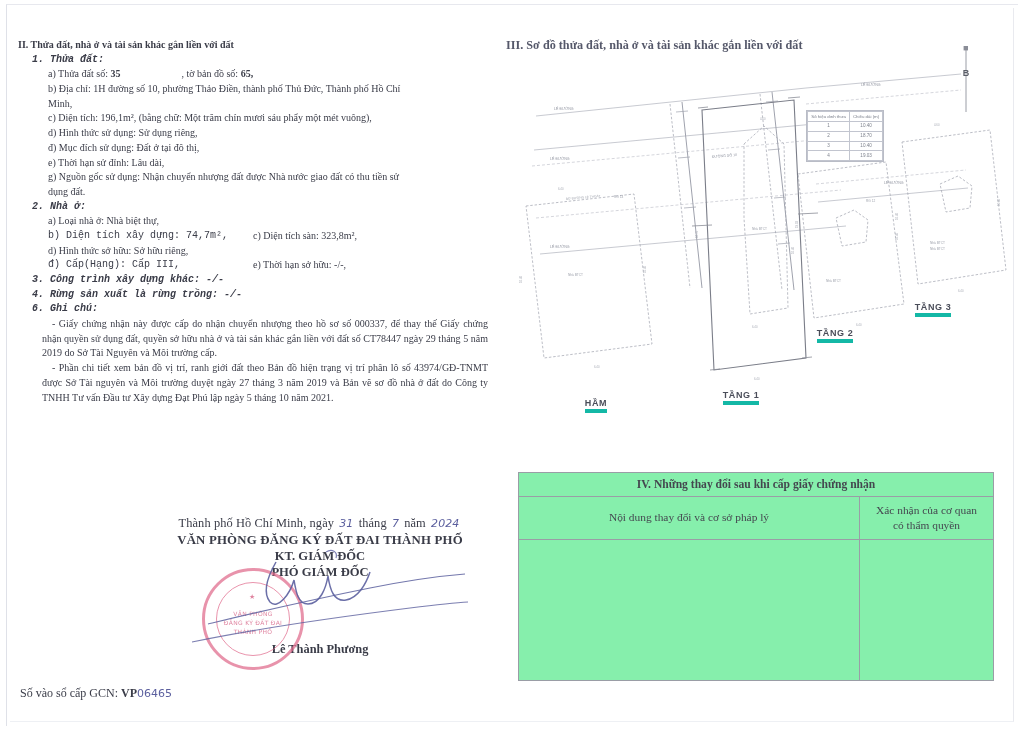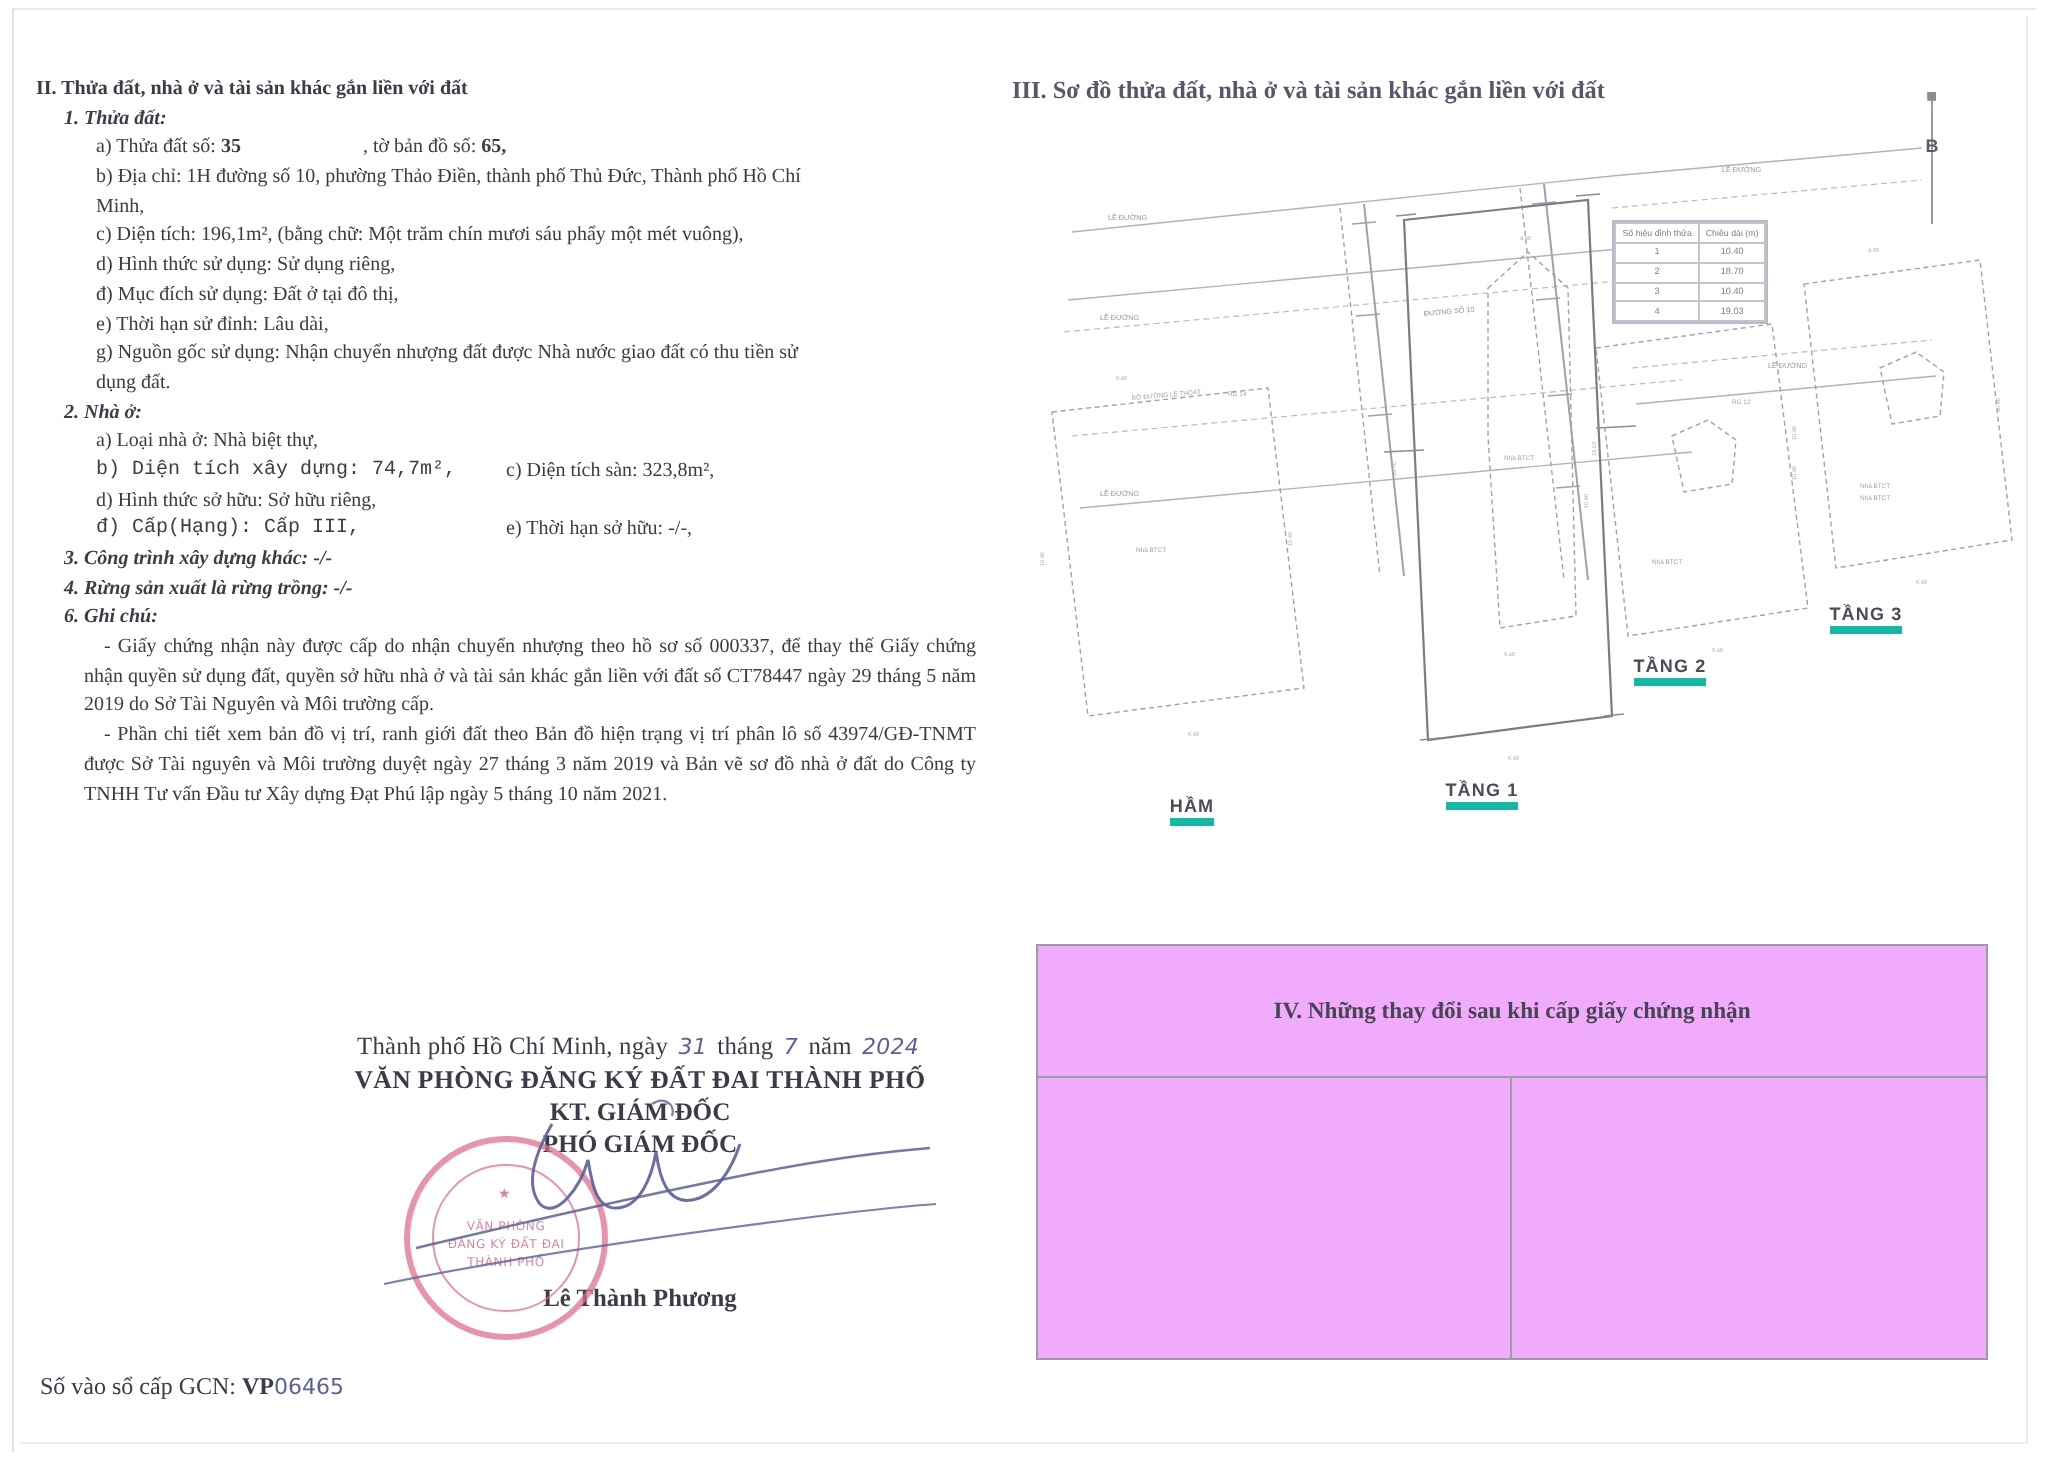--- a/index.html
+++ b/index.html
@@ -27,21 +27,21 @@
     border-bottom:1px solid #eef0f4;
     box-sizing:border-box;pointer-events:none;
   }
 
   
   .left-col{
     position:absolute;left:18px;top:38px;width:470px;
     font-size:10px;line-height:1.47;
   }
   .sec-h{font-weight:bold;}
-  .lvl1{margin-left:14px;font-style:italic;font-weight:bold;}
+  .lvl1{margin-left:14px;font-style:italic;font-weight:bold;font-family:Liberation Mono, monospace;}
   .lvl2{margin-left:30px;}
   .lvl2-cont{margin-left:30px;}
   .row2{display:flex;margin-left:30px;}
   .row2 .c1{width:205px;font-family:Liberation Mono, monospace;}
   .b{font-weight:bold;}
   .note-body{margin-left:24px;text-align:justify;}
   .note-body p{margin:0;text-indent:10px;}
   .blank-gap{display:inline-block;width:56px;}
 
   
@@ -106,21 +106,21 @@
     text-align:center;
   }
   .floor-label .ul{border-bottom:4px solid #14b8a6;padding-bottom:1px;}
 
   .compass{position:absolute;left:957px;top:42px;width:18px;height:72px;}
 
   
   .tbl4{
     position:absolute;left:518px;top:472px;width:476px;height:208px;
     border:1px solid #9a9da6;border-collapse:collapse;
-    font-size:11.4px;color:#44474f;background:#f0abfc;
+    font-size:11.4px;color:#44474f;background:#86efac;
   }
   .tbl4 td{border:1px solid #9a9da6;text-align:center;vertical-align:middle;}
   .tbl4 .t4-title{font-weight:bold;padding:5px 0;font-size:11.6px;}
   .tbl4 .t4-sub{padding:6px 4px;line-height:1.3;}
 
   
   .footer{
     position:absolute;left:20px;top:686px;font-size:12px;
   }
   .footer .b{font-weight:bold;}
@@ -368,19 +368,26 @@
   <div class="floor-label" style="left:898px;top:302px;width:70px;">
     <span class="ul">TẦNG 3</span>
   </div>
 
   <table class="tbl4">
     <tbody>
         <tr>
       <td class="t4-title" colspan="2">IV. Những thay đổi sau khi cấp giấy chứng nhận</td>
     </tr>
     <tr>
+      <td class="t4-sub" style="width:332px">Nội dung thay đổi và cơ sở pháp lý</td>
+      <td class="t4-sub">
+        <span>Xác nhận của cơ quan</span><br>
+        <span>có thẩm quyền</span>
+      </td>
+    </tr>
+    <tr>
       <td style="height:138px"></td>
       <td></td>
     </tr>
   </tbody>
     </table>
 
 </div>
 
 </body></html>

